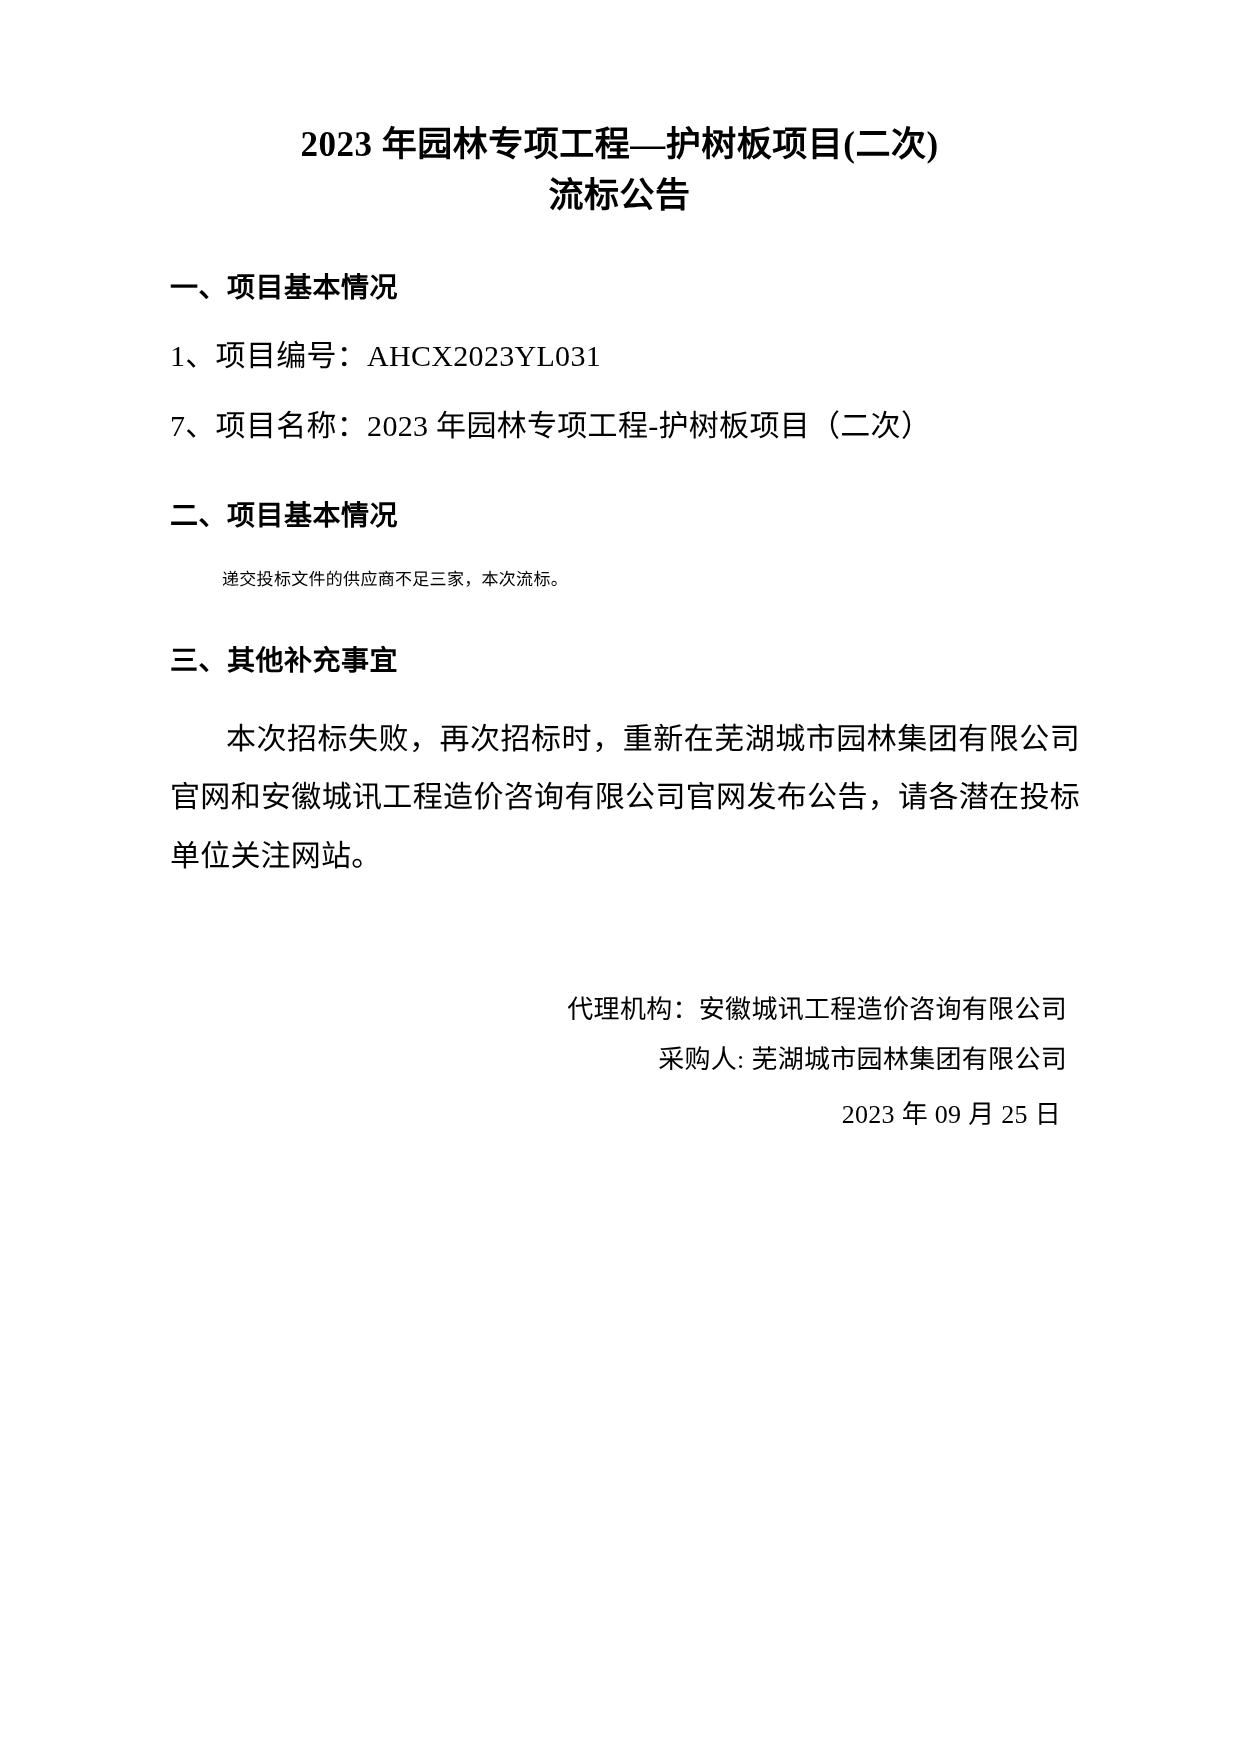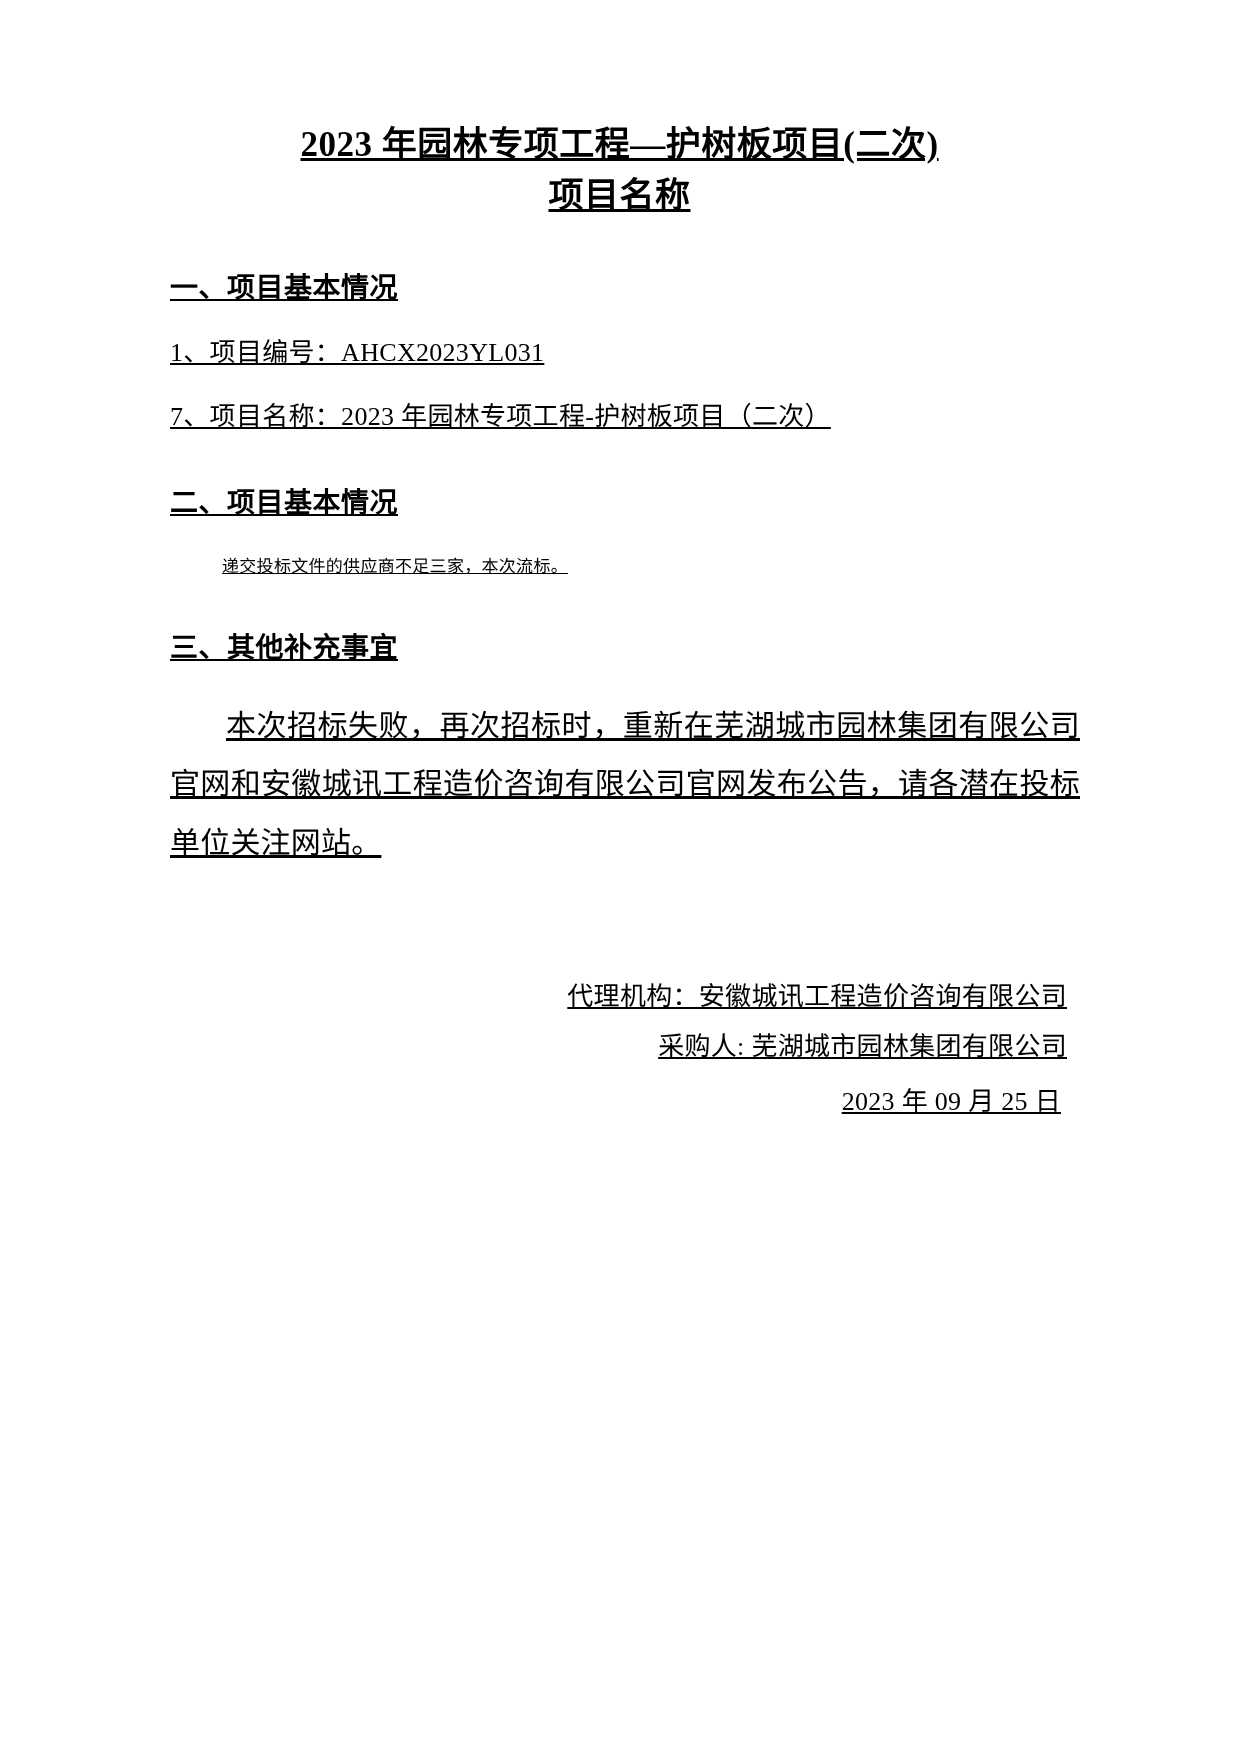--- a/index.html
+++ b/index.html
@@ -14,21 +14,20 @@
     color: #000000;
     position: relative;
     overflow: hidden;
   }
   .page {
     width: 1239px;
     height: 1754px;
     box-sizing: border-box;
     padding: 120px 150px 0 150px;
     position: relative;
-    text-decoration: underline;
   }
   .doc-title {
     text-align: center;
     font-size: 35px;
     font-weight: bold;
     line-height: 1.45;
     letter-spacing: 0.5px;
     margin: 0 0 0 0;
     font-family: "Liberation Serif", "DejaVu Serif", serif;
   }
@@ -39,21 +38,21 @@
     display: block;
   }
   .section-heading {
     font-size: 28px;
     font-weight: bold;
     margin: 44px 0 0 20px;
     line-height: 1.6;
     letter-spacing: 0.5px;
   }
   .body-line {
-    font-size: 26px;
+    font-size: 30px;
     margin: 22px 0 0 20px;
     line-height: 1.6;
     letter-spacing: 0.3px;
   }
   .body-indent {
     font-size: 17px;
     margin: 26px 0 0 20px;
     line-height: 1.75;
     text-indent: 52px;
     letter-spacing: 0.3px;
@@ -86,21 +85,21 @@
     padding-right: 6px;
   }
 </style>
 </head>
 <body>
 
 <div class="page">
 
   <h1 class="doc-title">
     <span class="line1">2023 年园林专项工程—护树板项目(二次)</span>
-    <span class="line2">项目名称</span>
+    <span class="line2">流标公告</span>
   </h1>
 
   <h2 class="section-heading">一、项目基本情况</h2>
   <p class="body-line">1、项目编号：AHCX2023YL031</p>
   <p class="body-line">7、项目名称：2023 年园林专项工程-护树板项目（二次）</p>
 
   <h2 class="section-heading">二、项目基本情况</h2>
   <p class="body-indent">递交投标文件的供应商不足三家，本次流标。</p>
 
   <h2 class="section-heading">三、其他补充事宜</h2>

